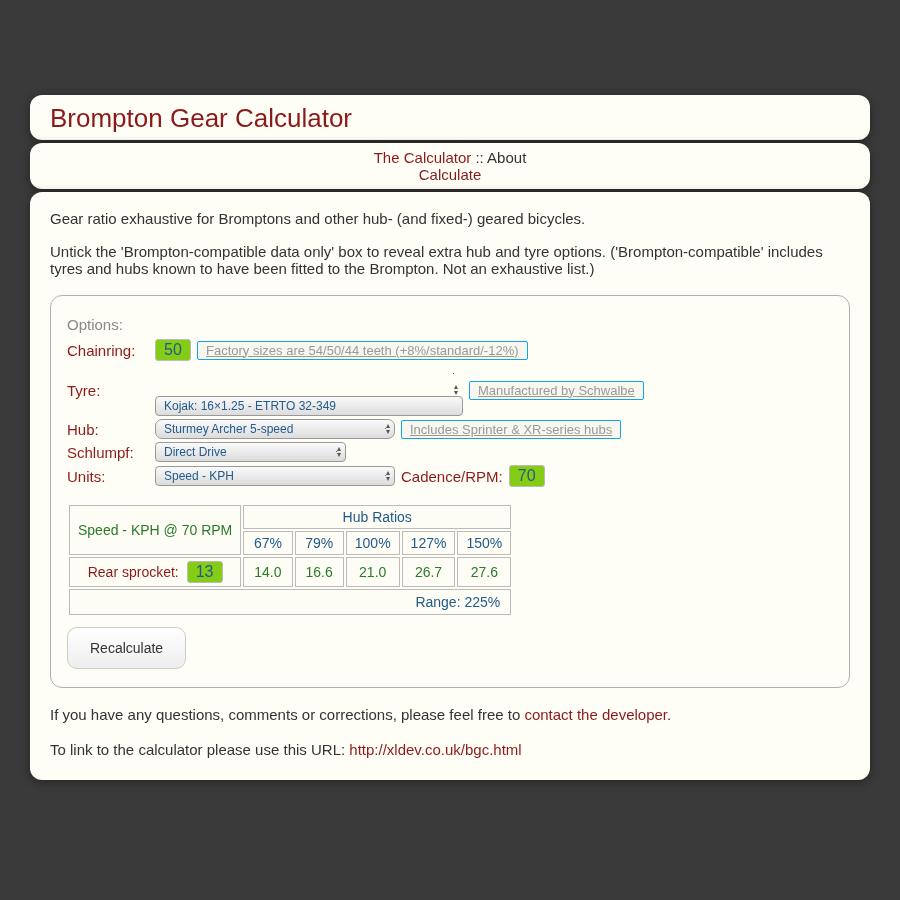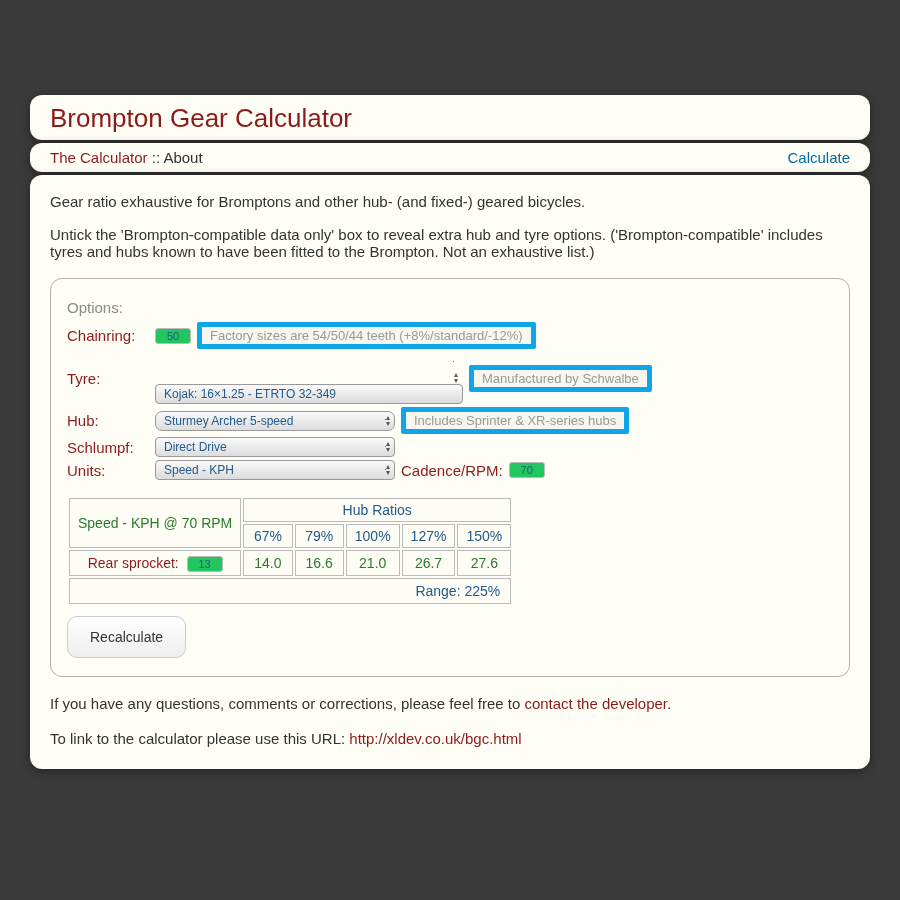--- a/index.html
+++ b/index.html
@@ -32,28 +32,29 @@
     font-weight: normal;
     color: #8b1a1a;
   }
   .nav-card {
     padding: 6px 20px;
     margin-bottom: 3px;
     display: flex;
     justify-content: space-between;
     align-items: center;
     font-size: 15px;
+    flex-direction: column;
   }
   .nav-left a {
     color: #8b1a1a;
     text-decoration: none;
   }
   .nav-left .sep { color: #333; }
   .nav-left .about { color: #333; text-decoration: none; }
-  .nav-right a { color: #0369a1; text-decoration: none; }
+  .nav-right a { color: #7f1d1d; text-decoration: none; }
   .main-card {
     padding: 18px 20px 22px 20px;
   }
   .intro { margin: 0 0 16px 0; font-size: 15px; }
   .intro2 { margin: 0 0 18px 0; font-size: 15px; }
   .fieldset {
     border: 1px solid #b0b0b0;
     border-radius: 12px;
     padding: 12px 16px 18px 16px;
   }
@@ -92,32 +93,33 @@
     pointer-events: none;
     font-size: 8px;
     line-height: 6px;
     color: #555;
   }
   .num-input {
     width: 36px;
     border: 1px solid #bbb;
     border-radius: 3px;
     padding: 1px 4px;
-    font-size: 11px;
+    font-size: 16px;
     color: #235a8c;
     text-align: center;
-    background: #22c55e;
+    background: #84cc16;
   }
   .desc-box {
-    border: 5px solid #0ea5e9;
+    border: 1px solid #0ea5e9;
     background: #f7f7ef;
     padding: 1px 8px;
     font-size: 13px;
     color: #999;
     border-radius: 2px;
+    text-decoration: underline;
   }
   input[type=checkbox] {
     width: 14px; height: 14px;
     accent-color: #1e6ff0;
   }
   .options-hdr { margin: 8px 0 6px 0; }
   .form-row { display: flex; align-items: center; gap: 6px; margin: 3px 0; }
   .results {
     margin-top: 16px;
   }
@@ -145,21 +147,21 @@
     padding: 12px 22px;
     font-size: 14px;
     color: #333;
     cursor: pointer;
   }
   .footer-p { margin: 18px 0 0 0; font-size: 15px; }
   .footer-p a { color: #8b1a1a; text-decoration: none; }
   .w-build { width: 180px; }
   .w-tyre { width: 308px; margin-top: 32px; }
   .w-hub { width: 240px; border-radius: 7px; }
-  .w-schlumpf { width: 240px; }
+  .w-schlumpf { width: 191px; }
   .w-units { width: 240px; }
 </style>
 </head>
 <body>
 
 <div class="page">
 
   <div class="card title-card">
     <h1>Brompton Gear Calculator</h1>
   </div>

